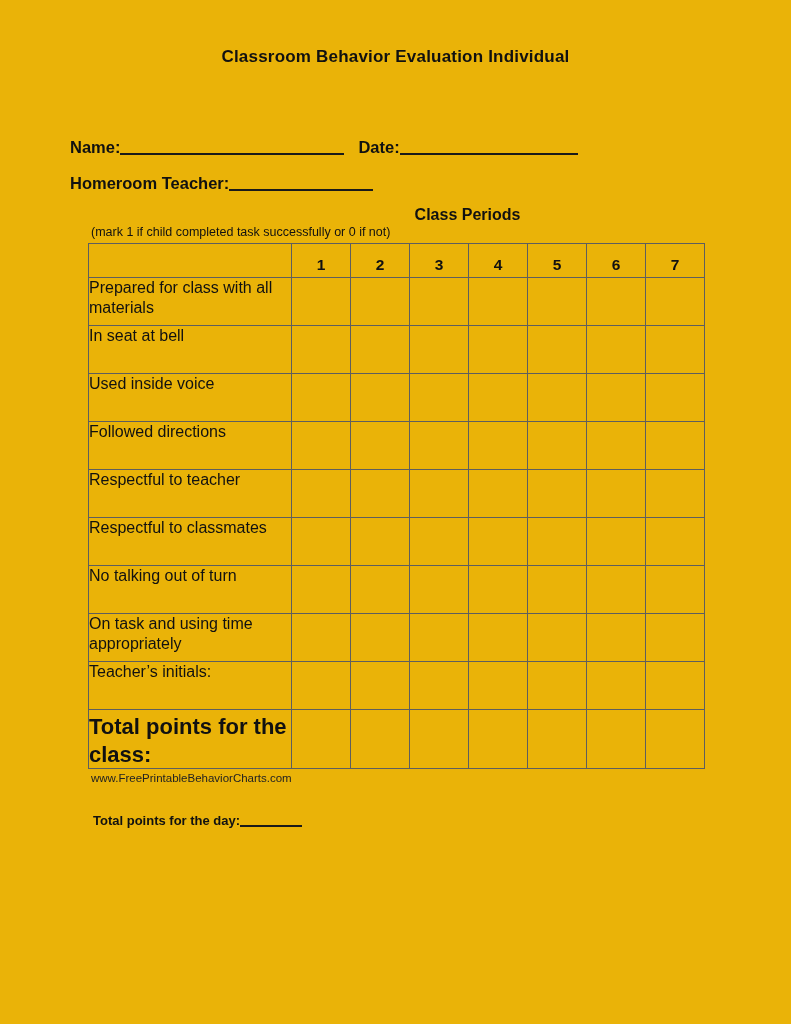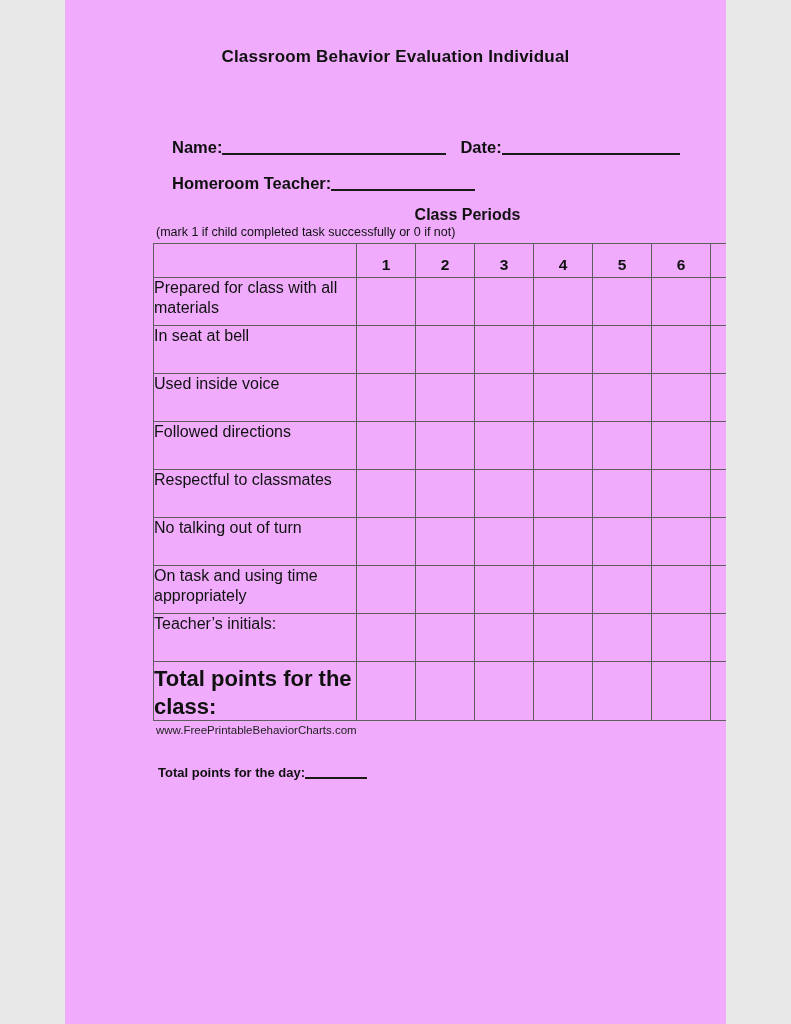--- a/index.html
+++ b/index.html
@@ -1,33 +1,33 @@
 <!DOCTYPE html>
 <html><head>
 <meta charset="utf-8">
 <style>
   html, body { margin: 0; padding: 0; background: #e8e8e8; }
   .page {
     position: relative;
-    width: 661px;
+    width: 791px;
     height: 1024px;
     margin: 0 auto;
-    background: #f0abfc;
+    background: #eab308;
     font-family: "Liberation Sans", sans-serif;
     color: #111;
     overflow: hidden;
   }
   .doc-title {
     padding-top: 47px;
     text-align: center;
     font-size: 17px;
     font-weight: bold;
     letter-spacing: 0.2px;
   }
-  .fields { margin-left: 107px; }
+  .fields { margin-left: 70px; }
   .field-row { margin-top: 0; font-size: 16.5px; font-weight: bold; white-space: nowrap; }
   .row-name { margin-top: 71px; }
   .row-homeroom { margin-top: 17px; }
   .blank-line {
     display: inline-block;
     border-bottom: 2px solid #1a1a1a;
     height: 15px;
     vertical-align: baseline;
     margin-bottom: -2px;
   }
@@ -166,20 +166,30 @@
         <td class="label-cell">Followed directions</td>
         <td></td>
           <td></td>
           <td></td>
           <td></td>
           <td></td>
           <td></td>
           <td></td>
       </tr>
       <tr class="body-row">
+        <td class="label-cell">Respectful to teacher</td>
+        <td></td>
+          <td></td>
+          <td></td>
+          <td></td>
+          <td></td>
+          <td></td>
+          <td></td>
+      </tr>
+      <tr class="body-row">
         <td class="label-cell">Respectful to classmates</td>
         <td></td>
           <td></td>
           <td></td>
           <td></td>
           <td></td>
           <td></td>
           <td></td>
       </tr>
       <tr class="body-row">

